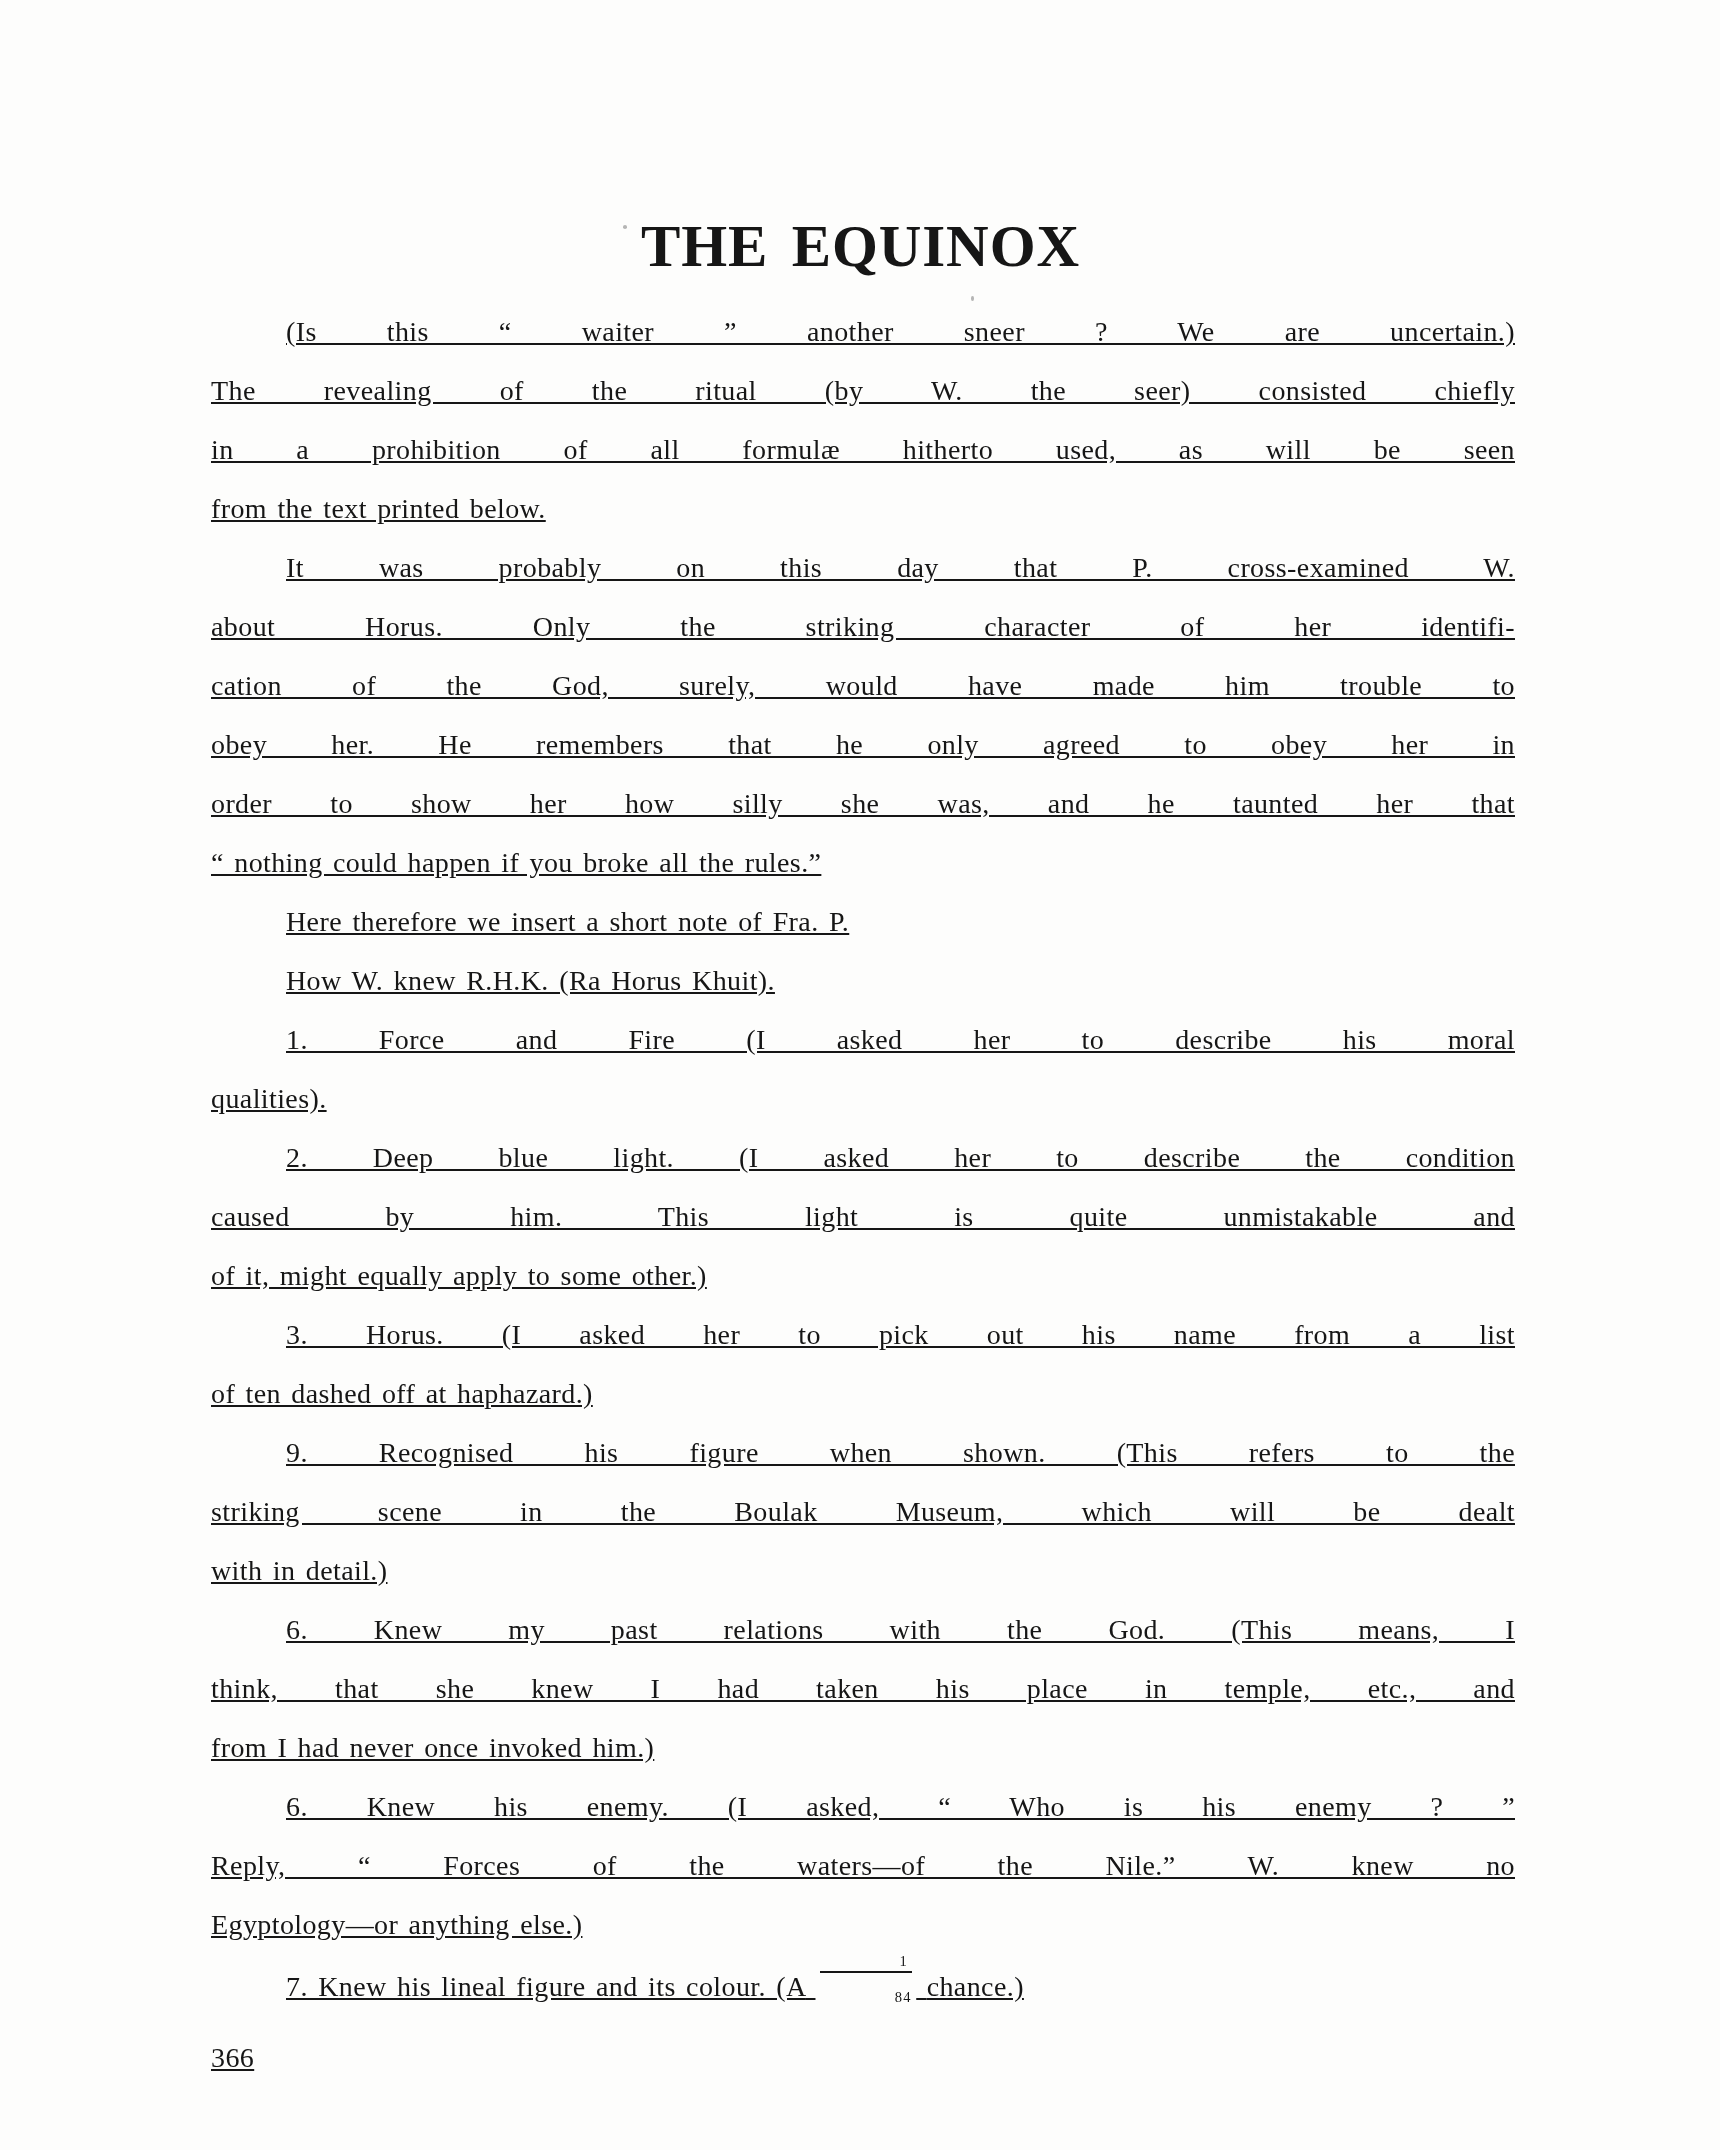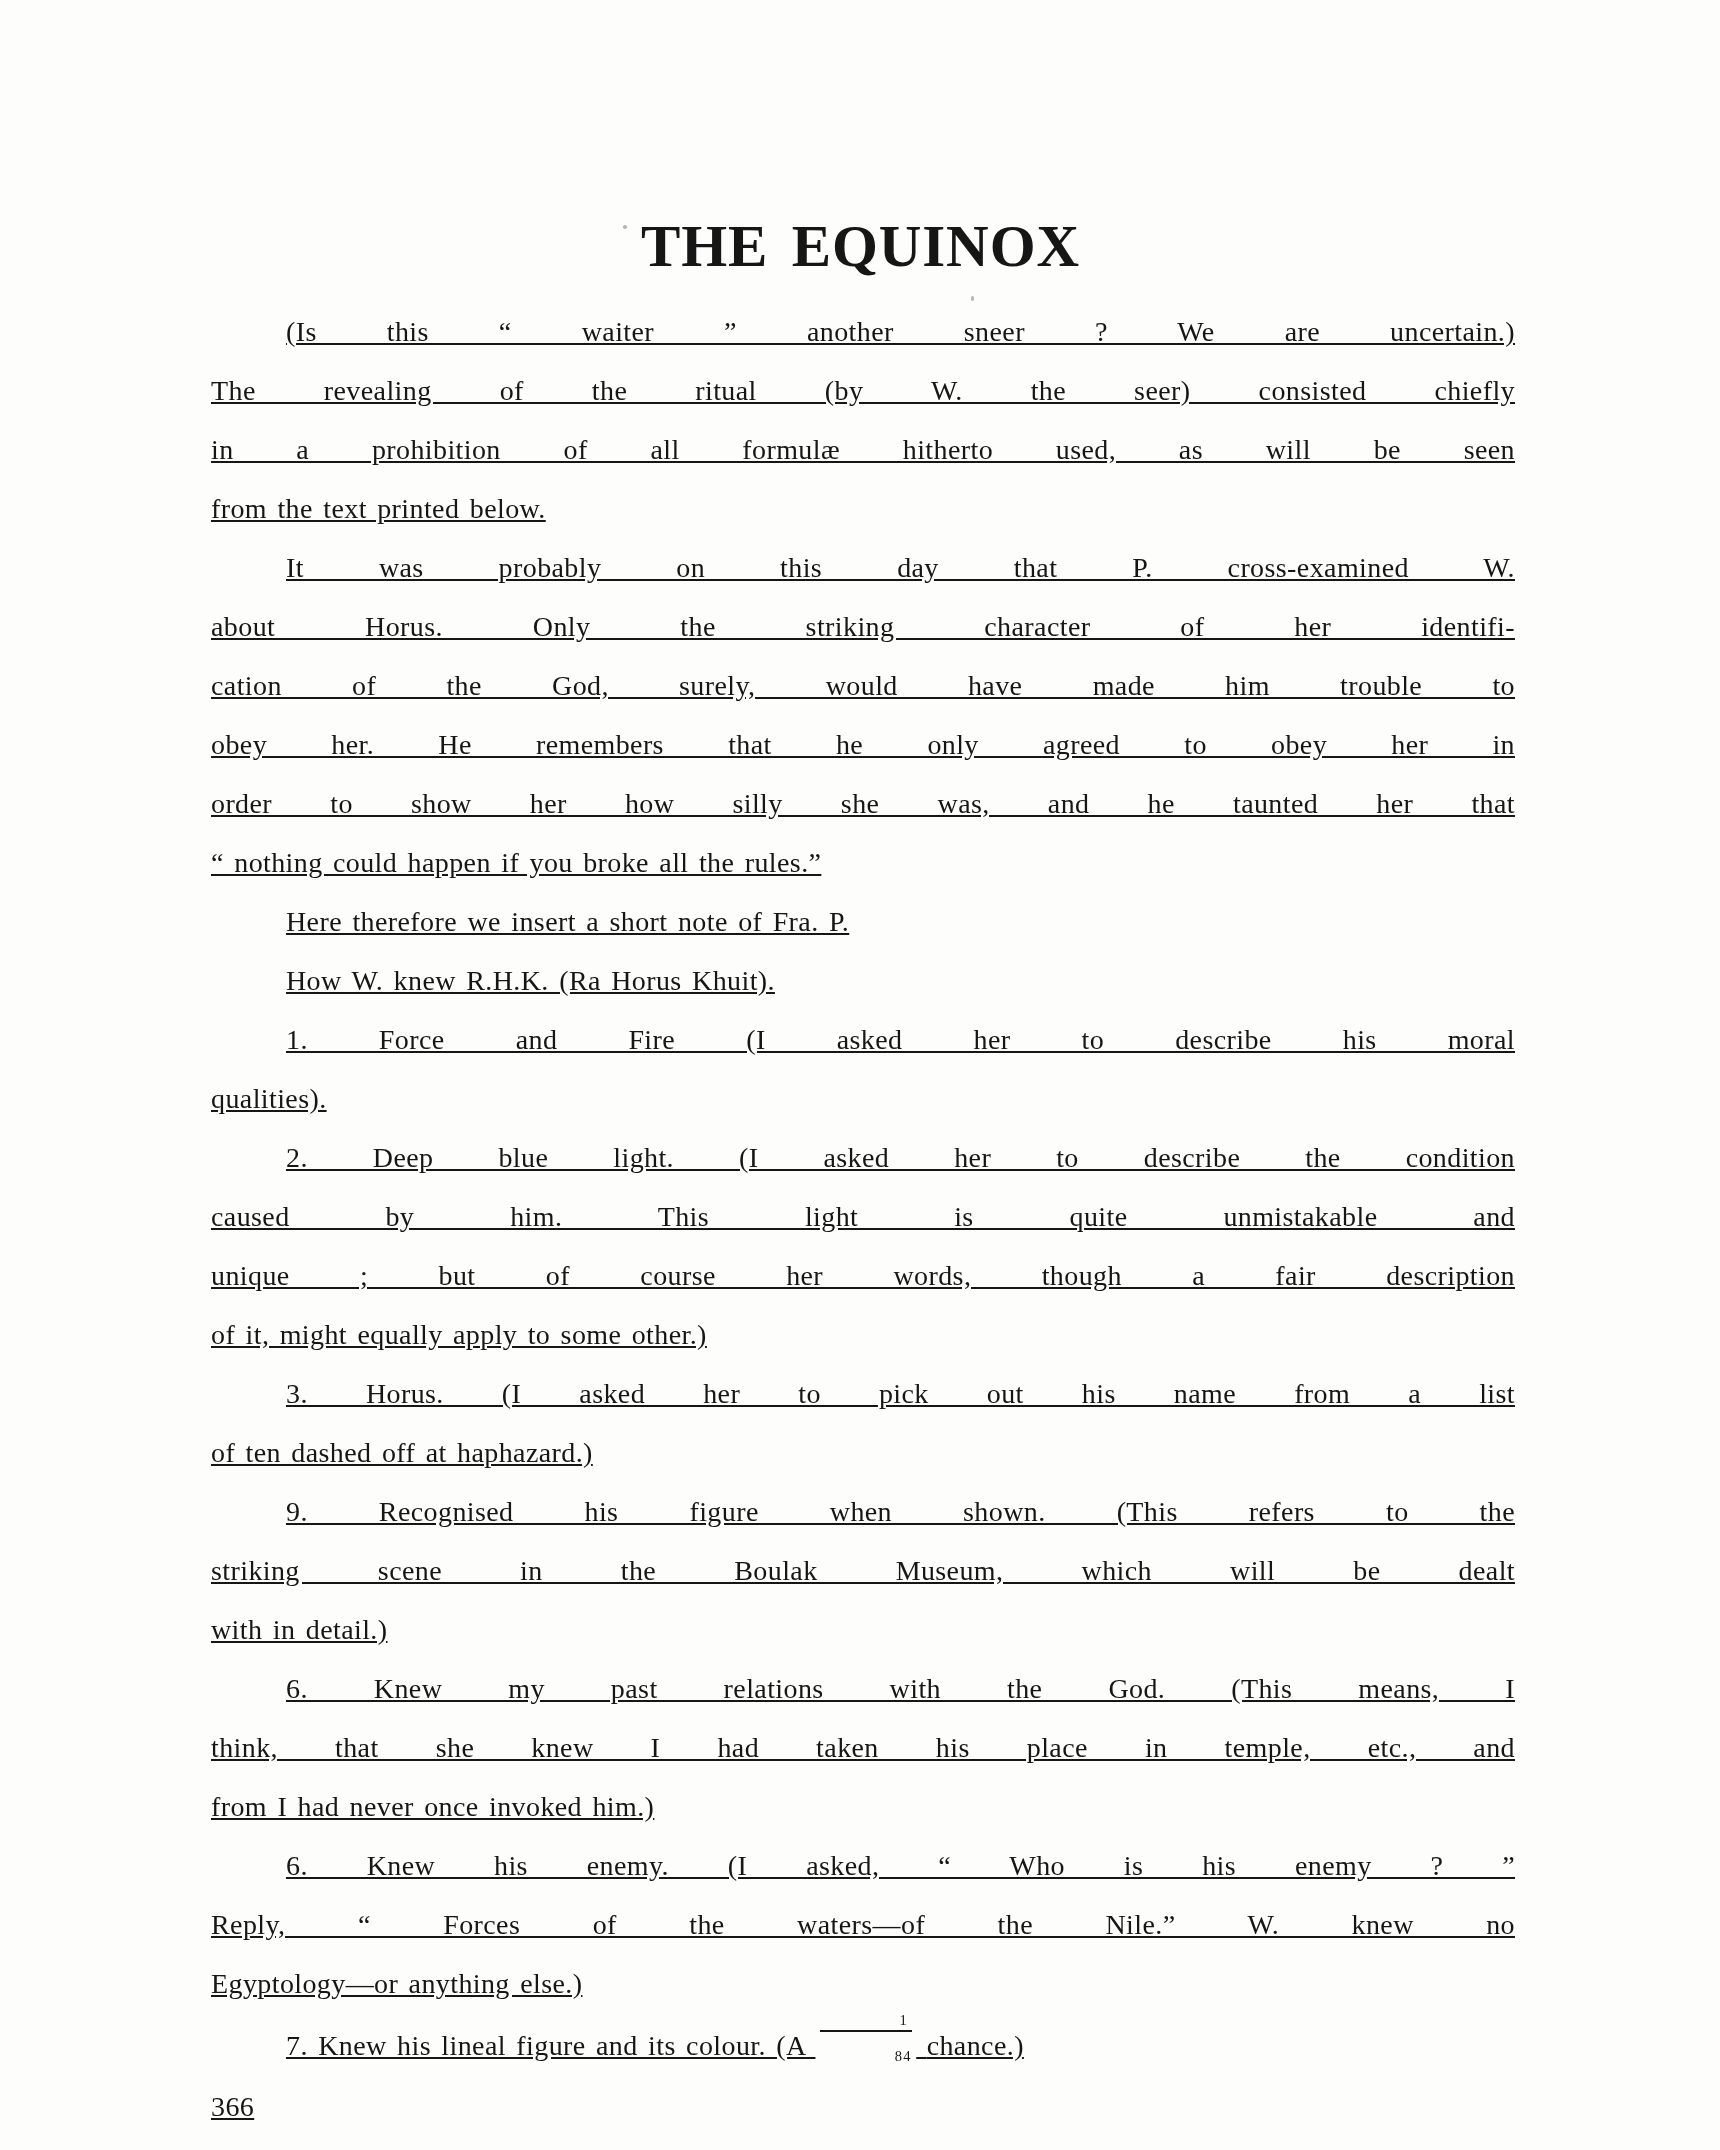--- a/index.html
+++ b/index.html
@@ -59,21 +59,21 @@
     display: block;
     border-bottom: 2.2px solid #161616;
     padding: 0 2.6px 1.7px 2.6px;
   }
   .frac .den {
     display: block;
     padding-top: 17px;
     letter-spacing: 1.3px;
   }
   .folio {
-    margin-top: 5px;
+    margin-top: 15px;
     height: 59px;
   }
   .speck {
     position: absolute;
     background: #7a7a7a;
     border-radius: 50%;
     opacity: 0.55;
   }
 </style>
 </head>
@@ -93,21 +93,20 @@
     <div class="line jf">cation of the God, surely, would have made him trouble to</div>
     <div class="line jf">obey her.  He remembers that he only agreed to obey her in</div>
     <div class="line jf">order to show her how silly she was, and he taunted her that</div>
     <div class="line">“ nothing could happen if you broke all the rules.”</div>
     <div class="line ind">Here therefore we insert a short note of Fra. P.</div>
     <div class="line ind">How W. knew R.H.K. (Ra Horus Khuit).</div>
     <div class="line ind jf">1. Force and Fire (I asked her to describe his moral</div>
     <div class="line">qualities).</div>
     <div class="line ind jf">2. Deep blue light.  (I asked her to describe the condition</div>
     <div class="line jf">caused by him.  This light is quite unmistakable and</div>
-    <div class="line jf">unique ; but of course her words, though a fair description</div>
     <div class="line">of it, might equally apply to some other.)</div>
     <div class="line ind jf">3. Horus.  (I asked her to pick out his name from a list</div>
     <div class="line">of ten dashed off at haphazard.)</div>
     <div class="line ind jf">9. Recognised his figure when shown.  (This refers to the</div>
     <div class="line jf">striking scene in the Boulak Museum, which will be dealt</div>
     <div class="line">with in detail.)</div>
     <div class="line ind jf">6. Knew my past relations with the God.  (This means, I</div>
     <div class="line jf">think, that she knew I had taken his place in temple, etc., and</div>
     <div class="line">from I had never once invoked him.)</div>
     <div class="line ind jf">6. Knew his enemy.  (I asked, “ Who is his enemy ? ”</div>

